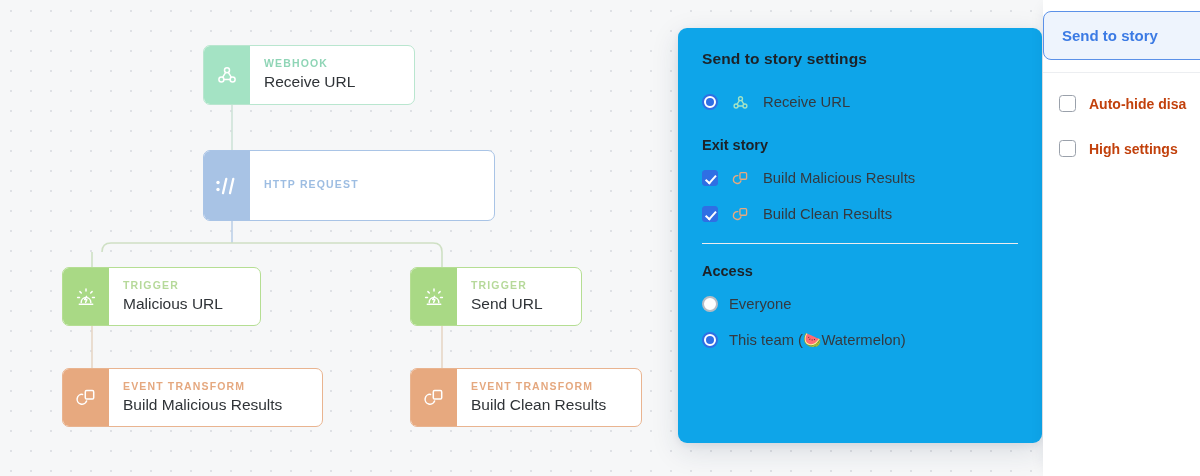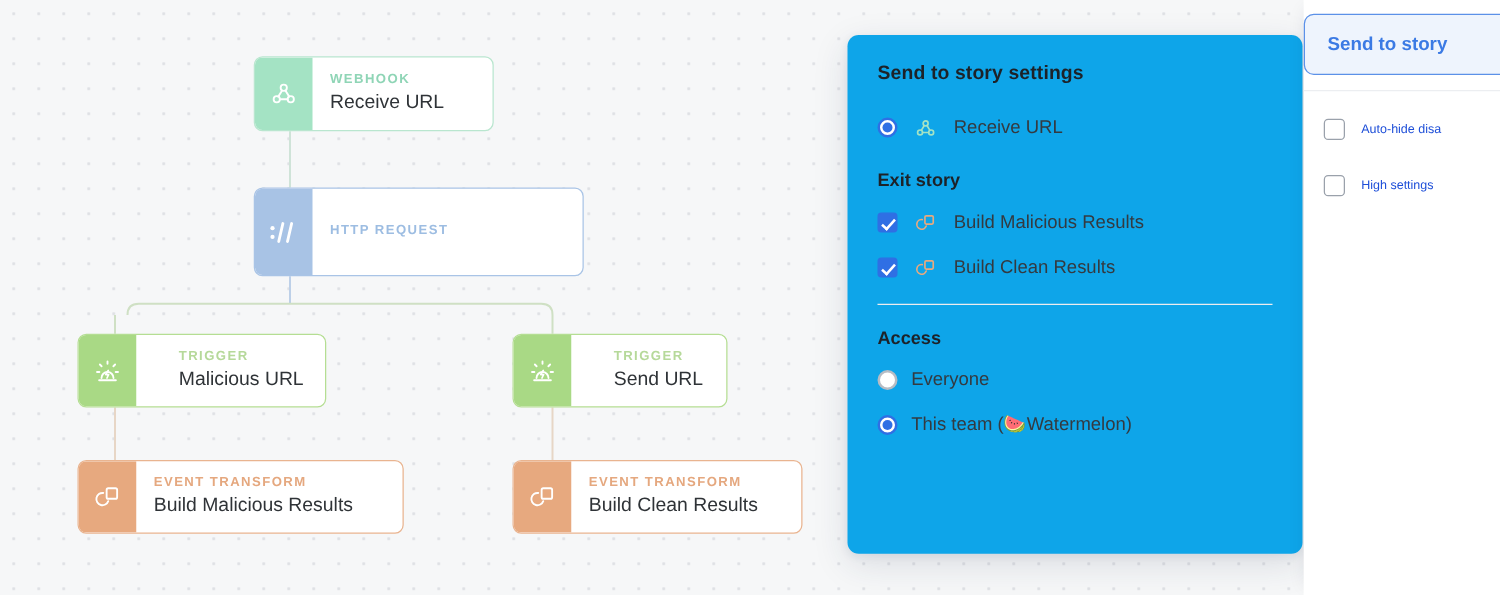--- a/index.html
+++ b/index.html
@@ -65,21 +65,21 @@
   }
 
   .node.webhook { border-color: #b9e6cf; }
   .node.webhook .chip { background: #a4e3c4; }
   .node.webhook .kicker { color: #8fd5b6; }
 
   .node.http { border-color: #a9c4e6; }
   .node.http .chip { background: #a8c3e5; }
   .node.http .kicker { color: #9dbde2; }
 
-  .node.trigger { border-color: #b5de93; gap: 20px; }
+  .node.trigger { border-color: #b5de93; }
   .node.trigger .chip { background: #a9d985; }
   .node.trigger .kicker { color: #b6d99a; }
 
   .node.transform { border-color: #e9b490; }
   .node.transform .chip { background: #e7a97f; }
   .node.transform .kicker { color: #e5a87f; }
 
   .chip svg { display: block; }
 
   
@@ -147,21 +147,21 @@
     background: #eef4fd;
     display: flex; align-items: center;
     padding-left: 18px;
   }
   #send-btn .lbl { font-size: 15px; font-weight: 700; color: #3b7ae4; white-space: nowrap; }
   #sb-sep { position: absolute; left: 1043px; top: 72px; width: 157px; height: 1px; background: #eceef1; }
   .sb-row {
     position: absolute; left: 1059px;
     display: flex; align-items: center;
   }
-  .sb-row .sb-label { font-size: 10px; color: #1d4ed8; margin-left: 13px; white-space: nowrap; }
+  .sb-row .sb-label { font-size: 14px; color: #c2410c; margin-left: 13px; white-space: nowrap; font-weight: bold; }
   .sb-box {
     width: 17px; height: 17px; border-radius: 3.5px;
     border: 1.5px solid #9aa1ab; background: #fff; flex: 0 0 auto;
   }
 </style>
 </head>
 <body>
 
 <div id="app">
 
@@ -175,38 +175,38 @@
       <path d="M92,252 L92,267" stroke="#cfe0c4" stroke-width="1.6" fill="none"></path>
       <path d="M442,252 L442,267" stroke="#cfe0c4" stroke-width="1.6" fill="none"></path>
       <path d="M92,252 Q92,243 101,243 L423,243 Q432,243 432,252" stroke="#cfe0c4" stroke-width="1.6" fill="none" transform="translate(10,0)"></path>
       <path d="M232,243 L232,243" stroke="#cfe0c4" stroke-width="1.6" fill="none"></path>
 
       <path d="M92,326 L92,370" stroke="#e7d6c6" stroke-width="1.6" fill="none"></path>
 
       <path d="M442,326 L442,370" stroke="#e7d6c6" stroke-width="1.6" fill="none"></path>
     </svg>
 
-    <div class="node webhook" style="left:203px; top:45px; width:192px; height:60px;">
+    <div class="node webhook" style="left:203px; top:45px; width:212px; height:60px;">
       <div class="chip">
         <svg width="24" height="24" viewBox="0 0 24 24" fill="none" stroke="#ffffff" stroke-width="1.5" stroke-linecap="round" stroke-linejoin="round">
           <circle cx="12" cy="7.2" r="2.5"></circle>
           <circle cx="6.4" cy="16.4" r="2.5"></circle>
           <circle cx="17.6" cy="16.4" r="2.5"></circle>
           <path d="M10.7 9.4 L7.6 14.3"></path>
           <path d="M13.3 9.4 L16.4 14.3"></path>
           <path d="M8.9 16.4 L15.1 16.4"></path>
         </svg>
       </div>
       <div class="body">
         <div class="kicker">WEBHOOK</div>
         <div class="title">Receive URL</div>
       </div>
     </div>
 
-    <div class="node http" style="left:203px; top:150px; width:264px; height:71px;justify-content:center;">
+    <div class="node http" style="left:203px; top:150px; width:292px; height:71px;justify-content:center;">
       <div class="chip">
         <svg width="30" height="22" viewBox="0 0 30 22">
           <circle cx="6" cy="7.5" r="1.7" fill="#ffffff"></circle>
           <circle cx="6" cy="14.5" r="1.7" fill="#ffffff"></circle>
           <rect x="11.5" y="2.5" width="2.3" height="17" rx="1.1" fill="#ffffff" transform="rotate(13 12.6 11)"></rect>
           <rect x="18.5" y="2.5" width="2.3" height="17" rx="1.1" fill="#ffffff" transform="rotate(13 19.6 11)"></rect>
         </svg>
       </div>
       <div class="body">
         <div class="kicker">HTTP REQUEST</div>

